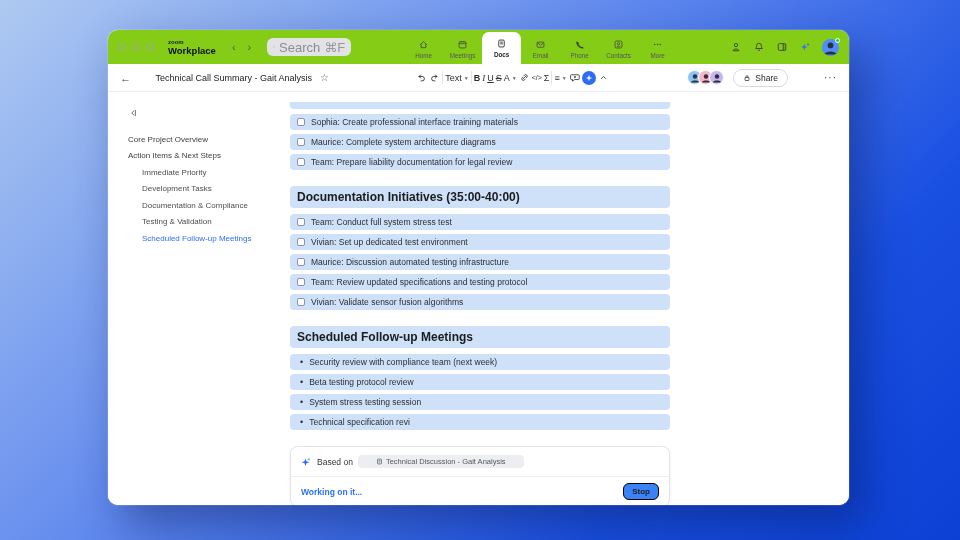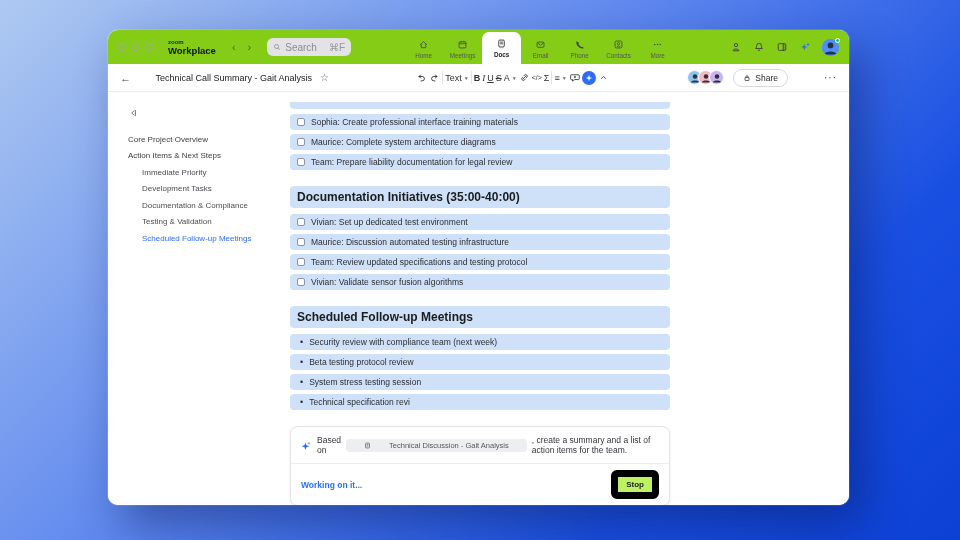--- a/index.html
+++ b/index.html
@@ -17,21 +17,21 @@
   .titlebar { height:34px; background:#84cc16; display:flex; align-items:stretch; padding:0 10px; }
   .tb-left { display:flex; align-items:center; gap:10px; }
   .traffic { display:flex; gap:6px; }
   .traffic span { width:8px; height:8px; border-radius:50%; border:1px solid #a6a6ac; background:transparent; display:block; }
   .logo { line-height:1; margin-left:4px; }
   .logo .l1 { font-size:6px; font-weight:bold; color:#202124; display:block; }
   .logo .l2 { font-size:9.5px; font-weight:bold; color:#111; display:block; margin-top:1px; }
   .navchev { display:flex; gap:12px; color:#55575c; font-size:11px; margin-left:6px; }
   .navchev span { cursor:default; }
   .searchbox { margin-left:6px; width:84px; height:18px; background:#e3e3e6; border-radius:6px;
-    display:flex; align-items:center; gap:4px; padding:0 6px; color:#8b8d93; font-size:10px; }
+    display:flex; align-items:center; gap:4px; padding:0 6px; color:#8b8d93; font-size:13px; }
   .searchbox .sc { margin-left:auto; color:#97999f; }
 
   .tb-nav { display:flex; align-items:flex-end; margin:0 auto; }
   .nav-item { width:39px; height:30px; display:flex; flex-direction:column; align-items:center; justify-content:center; gap:2px; color:#45474c; }
   .nav-item .nlabel { font-size:6.3px; color:#55575c; }
   .nav-item svg { width:11px; height:11px; }
   .nav-item.active { background:#fff; border-radius:7px 7px 0 0; height:32px; }
   .nav-item.active .nlabel { color:#1b1d20; font-weight:bold; }
 
   .tb-right { display:flex; align-items:center; gap:11px; color:#3f4145; }
@@ -91,26 +91,26 @@
     height:16px; padding:0 7px 0 10px; margin-bottom:4px; }
   .bullet-row .bdot { font-size:9px; color:#2b2e33; }
   .bullet-row .ttext { font-size:8.5px; color:#2b2e33; white-space:nowrap; }
 
   
   .ai-panel { margin-top:16px; width:380px; border:1px solid #e4e4e8; border-radius:8px;
     background:#fff; box-shadow:0 1px 4px rgba(20,30,60,.06); }
   .ai-row1 { display:flex; align-items:center; gap:5px; padding:8px 10px; border-bottom:1px solid #ededf0;
     font-size:8.5px; color:#33353a; flex-wrap:nowrap; }
   .ai-row1 svg { width:11px; height:11px; flex-shrink:0; }
-  .src-chip { display:inline-flex; align-items:center; gap:18px; background:#eceef1; border-radius:4px;
+  .src-chip { display:inline-flex; align-items:center; gap:3px; background:#eceef1; border-radius:4px;
     padding:2px 18px; font-size:7.5px; color:#55575c; white-space:nowrap; }
   .src-chip svg { width:7px; height:7px; }
   .ai-row2 { display:flex; align-items:center; justify-content:space-between; padding:6px 10px; }
   .working { font-size:8.5px; font-weight:600; color:#2970ff; }
-  .stopbtn { border:7px solid #000000; border-radius:6px; background:#bef264; padding:3px 8px;
+  .stopbtn { border:1px solid #000000; border-radius:6px; background:#3b82f6; padding:3px 8px;
     font-size:8px; font-weight:600; color:#1f2125; }
 </style>
 </head>
 <body>
 
 <div class="screen">
   <div class="window">
 
     <div class="titlebar">
       <div class="tb-left">
@@ -352,20 +352,24 @@
         </div>
         <div class="task-row">
           <span class="cbx"></span>
           <span class="ttext">Team: Prepare liability documentation for legal review</span>
         </div>
 
         <div class="section-heading">Documentation Initiatives (35:00-40:00)</div>
 
         <div class="task-row">
           <span class="cbx"></span>
+          <span class="ttext">Team: Conduct full system stress test</span>
+        </div>
+        <div class="task-row">
+          <span class="cbx"></span>
           <span class="ttext">Vivian: Set up dedicated test environment</span>
         </div>
         <div class="task-row">
           <span class="cbx"></span>
           <span class="ttext">Maurice: Discussion automated testing infrastructure</span>
         </div>
         <div class="task-row">
           <span class="cbx"></span>
           <span class="ttext">Team: Review updated specifications and testing protocol</span>
         </div>
@@ -401,21 +405,20 @@
               </svg>
             <span>Based on</span>
             <span class="src-chip">
               <svg viewBox="0 0 16 16" fill="none" stroke="#55575c" stroke-width="1.6">
                   <rect x="3.5" y="2.5" width="9" height="11" rx="1.5"></rect>
                   <line x1="6" y1="6" x2="10" y2="6"></line>
                   <line x1="6" y1="9" x2="10" y2="9"></line>
                 </svg>
               <span>Technical Discussion - Gait Analysis</span>
             </span>
-            <span>, create a summary and a list of action items for the team.</span>
           </div>
           <div class="ai-row2">
             <span class="working">Working on it...</span>
             <button class="stopbtn">Stop</button>
           </div>
         </div>
       </div>
 
     </div>
   </div>

